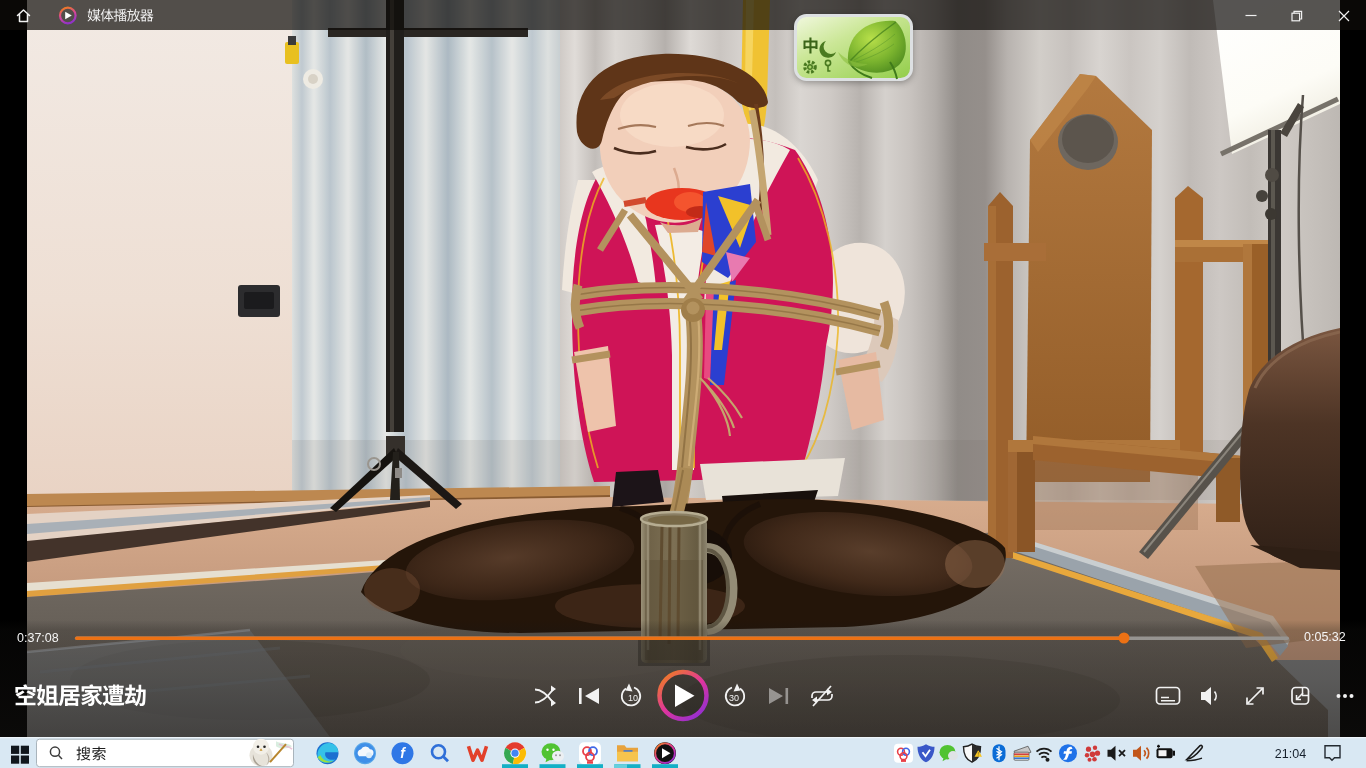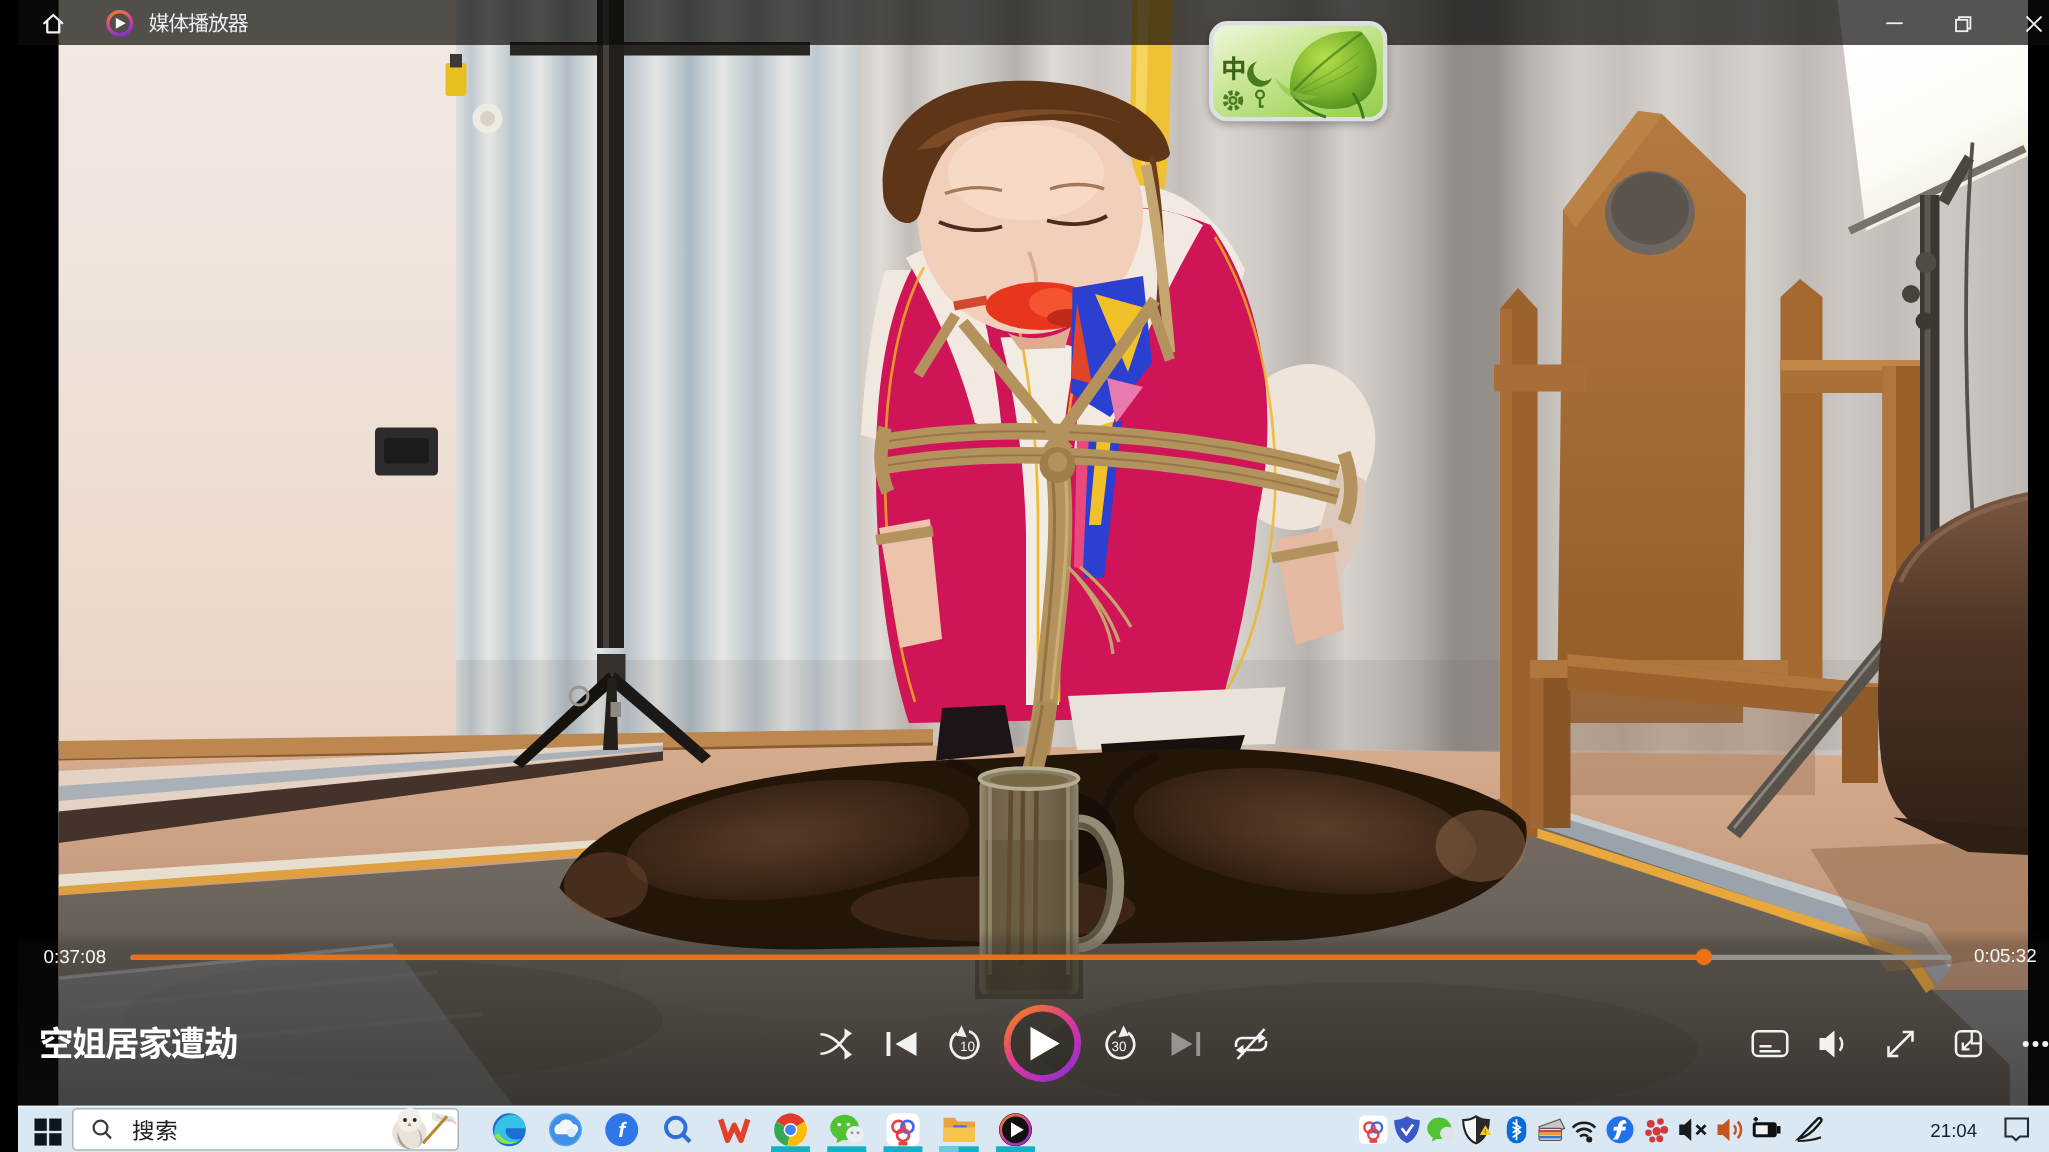--- a/index.html
+++ b/index.html
@@ -1,15 +1,15 @@
 <!DOCTYPE html>
 <html><head><meta charset="utf-8">
 <style>
 html,body{margin:0;padding:0;width:1366px;height:768px;overflow:hidden;background:#000;font-family:"Liberation Sans",sans-serif;}
-#root{position:absolute;top:0;left:12px;width:1253px;height:768px;}
+#root{position:absolute;top:0;left:0;width:1253px;height:768px;}
 #video{position:absolute;left:27px;top:0;width:1313px;height:737px;background:#777;}
 #titlebar{position:absolute;left:0;top:0;width:1366px;height:30px;background:rgba(14,11,9,0.70);}
 #botgrad{position:absolute;left:0;top:620px;width:1366px;height:117px;background:linear-gradient(180deg,rgba(24,22,20,0) 0px,rgba(24,22,20,0.22) 10px,rgba(24,22,20,0.30) 60px,rgba(24,22,20,0.45) 117px);}
 #uisvg{position:absolute;left:0;top:0;}
 #ime{position:absolute;left:794px;top:14px;width:119px;height:67px;filter:drop-shadow(0 2px 3px rgba(0,0,0,0.3));}
 #taskbar{position:absolute;left:0;top:737px;width:1366px;height:31px;}
 </style></head>
 <body>
 <div id="root">
 <div id="video"><svg id="scene" width="1313" height="737" viewBox="27 0 1313 737">

